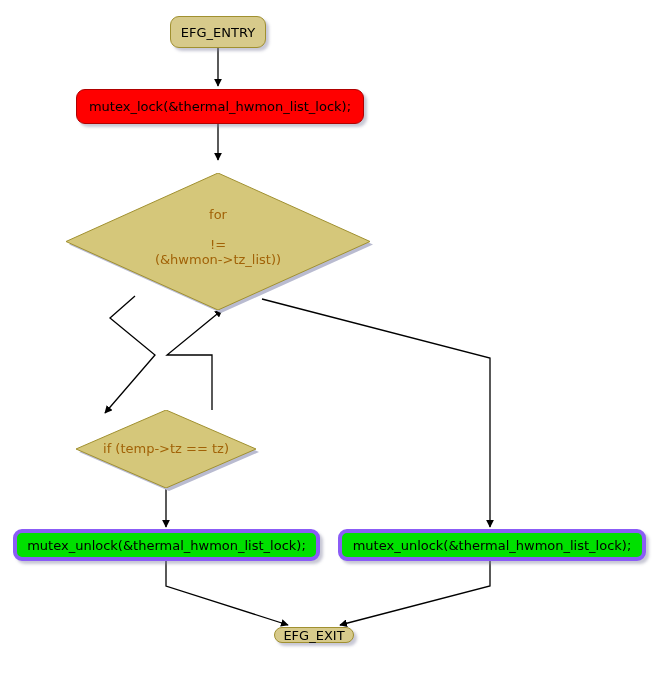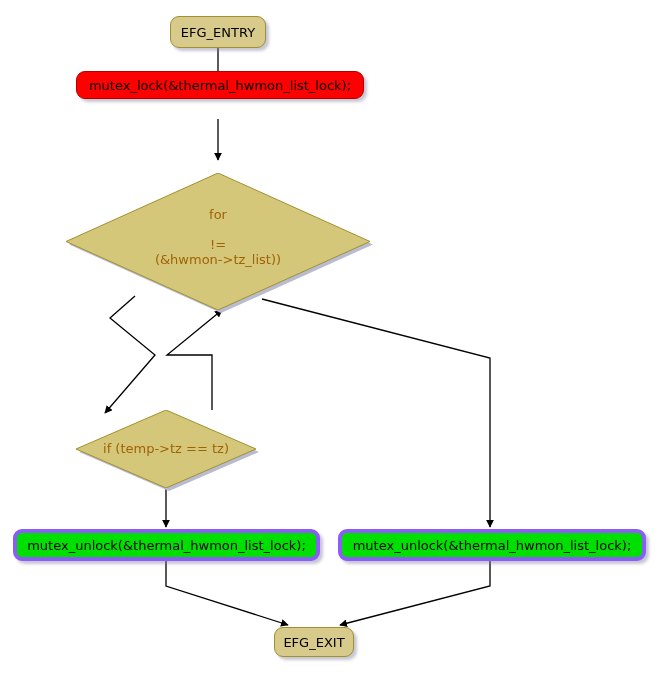--- a/index.html
+++ b/index.html
@@ -111,21 +111,21 @@
       <path d="M 166 561 L 166 586 L 288 625"></path>
 
       <path d="M 490 561 L 490 586 L 340 625"></path>
     </g>
   </svg>
 
   <div class="node rect terminal" style="left:170px; top:16px; width:96px; height:32px;">
     <span class="lbl">EFG_ENTRY</span>
   </div>
 
-  <div class="node rect stmt-red" style="left:76px; top:71px; width:288px; height:28px;">
+  <div class="node rect stmt-red" style="left:76px; top:89px; width:288px; height:35px;">
     <span class="lbl">mutex_lock(&amp;thermal_hwmon_list_lock);</span>
   </div>
 
   <div class="diamond" style="left:66px; top:173px; width:304px; height:137px;">
     <svg class="shadow" viewBox="0 0 304 137">
       <polygon points="152,0 304,68.5 152,137 0,68.5" fill="#B9BBD0"></polygon>
     </svg>
     <svg class="face" viewBox="0 0 304 137">
       <polygon points="152,0 304,68.5 152,137 0,68.5" fill="#D5C77A" stroke="#A09030" stroke-width="1"></polygon>
     </svg>
@@ -145,17 +145,17 @@
   </div>
 
   <div class="node rect stmt-green" style="left:13px; top:529px; width:307px; height:32px;">
     <span class="lbl">mutex_unlock(&amp;thermal_hwmon_list_lock);</span>
   </div>
 
   <div class="node rect stmt-green" style="left:338px; top:529px; width:308px; height:32px;">
     <span class="lbl">mutex_unlock(&amp;thermal_hwmon_list_lock);</span>
   </div>
 
-  <div class="node rect terminal" style="left:274px; top:627px; width:80px; height:30px;">
+  <div class="node rect terminal" style="left:274px; top:627px; width:80px; height:16px;">
     <span class="lbl">EFG_EXIT</span>
   </div>
 
 </div>
 
 </body></html>

